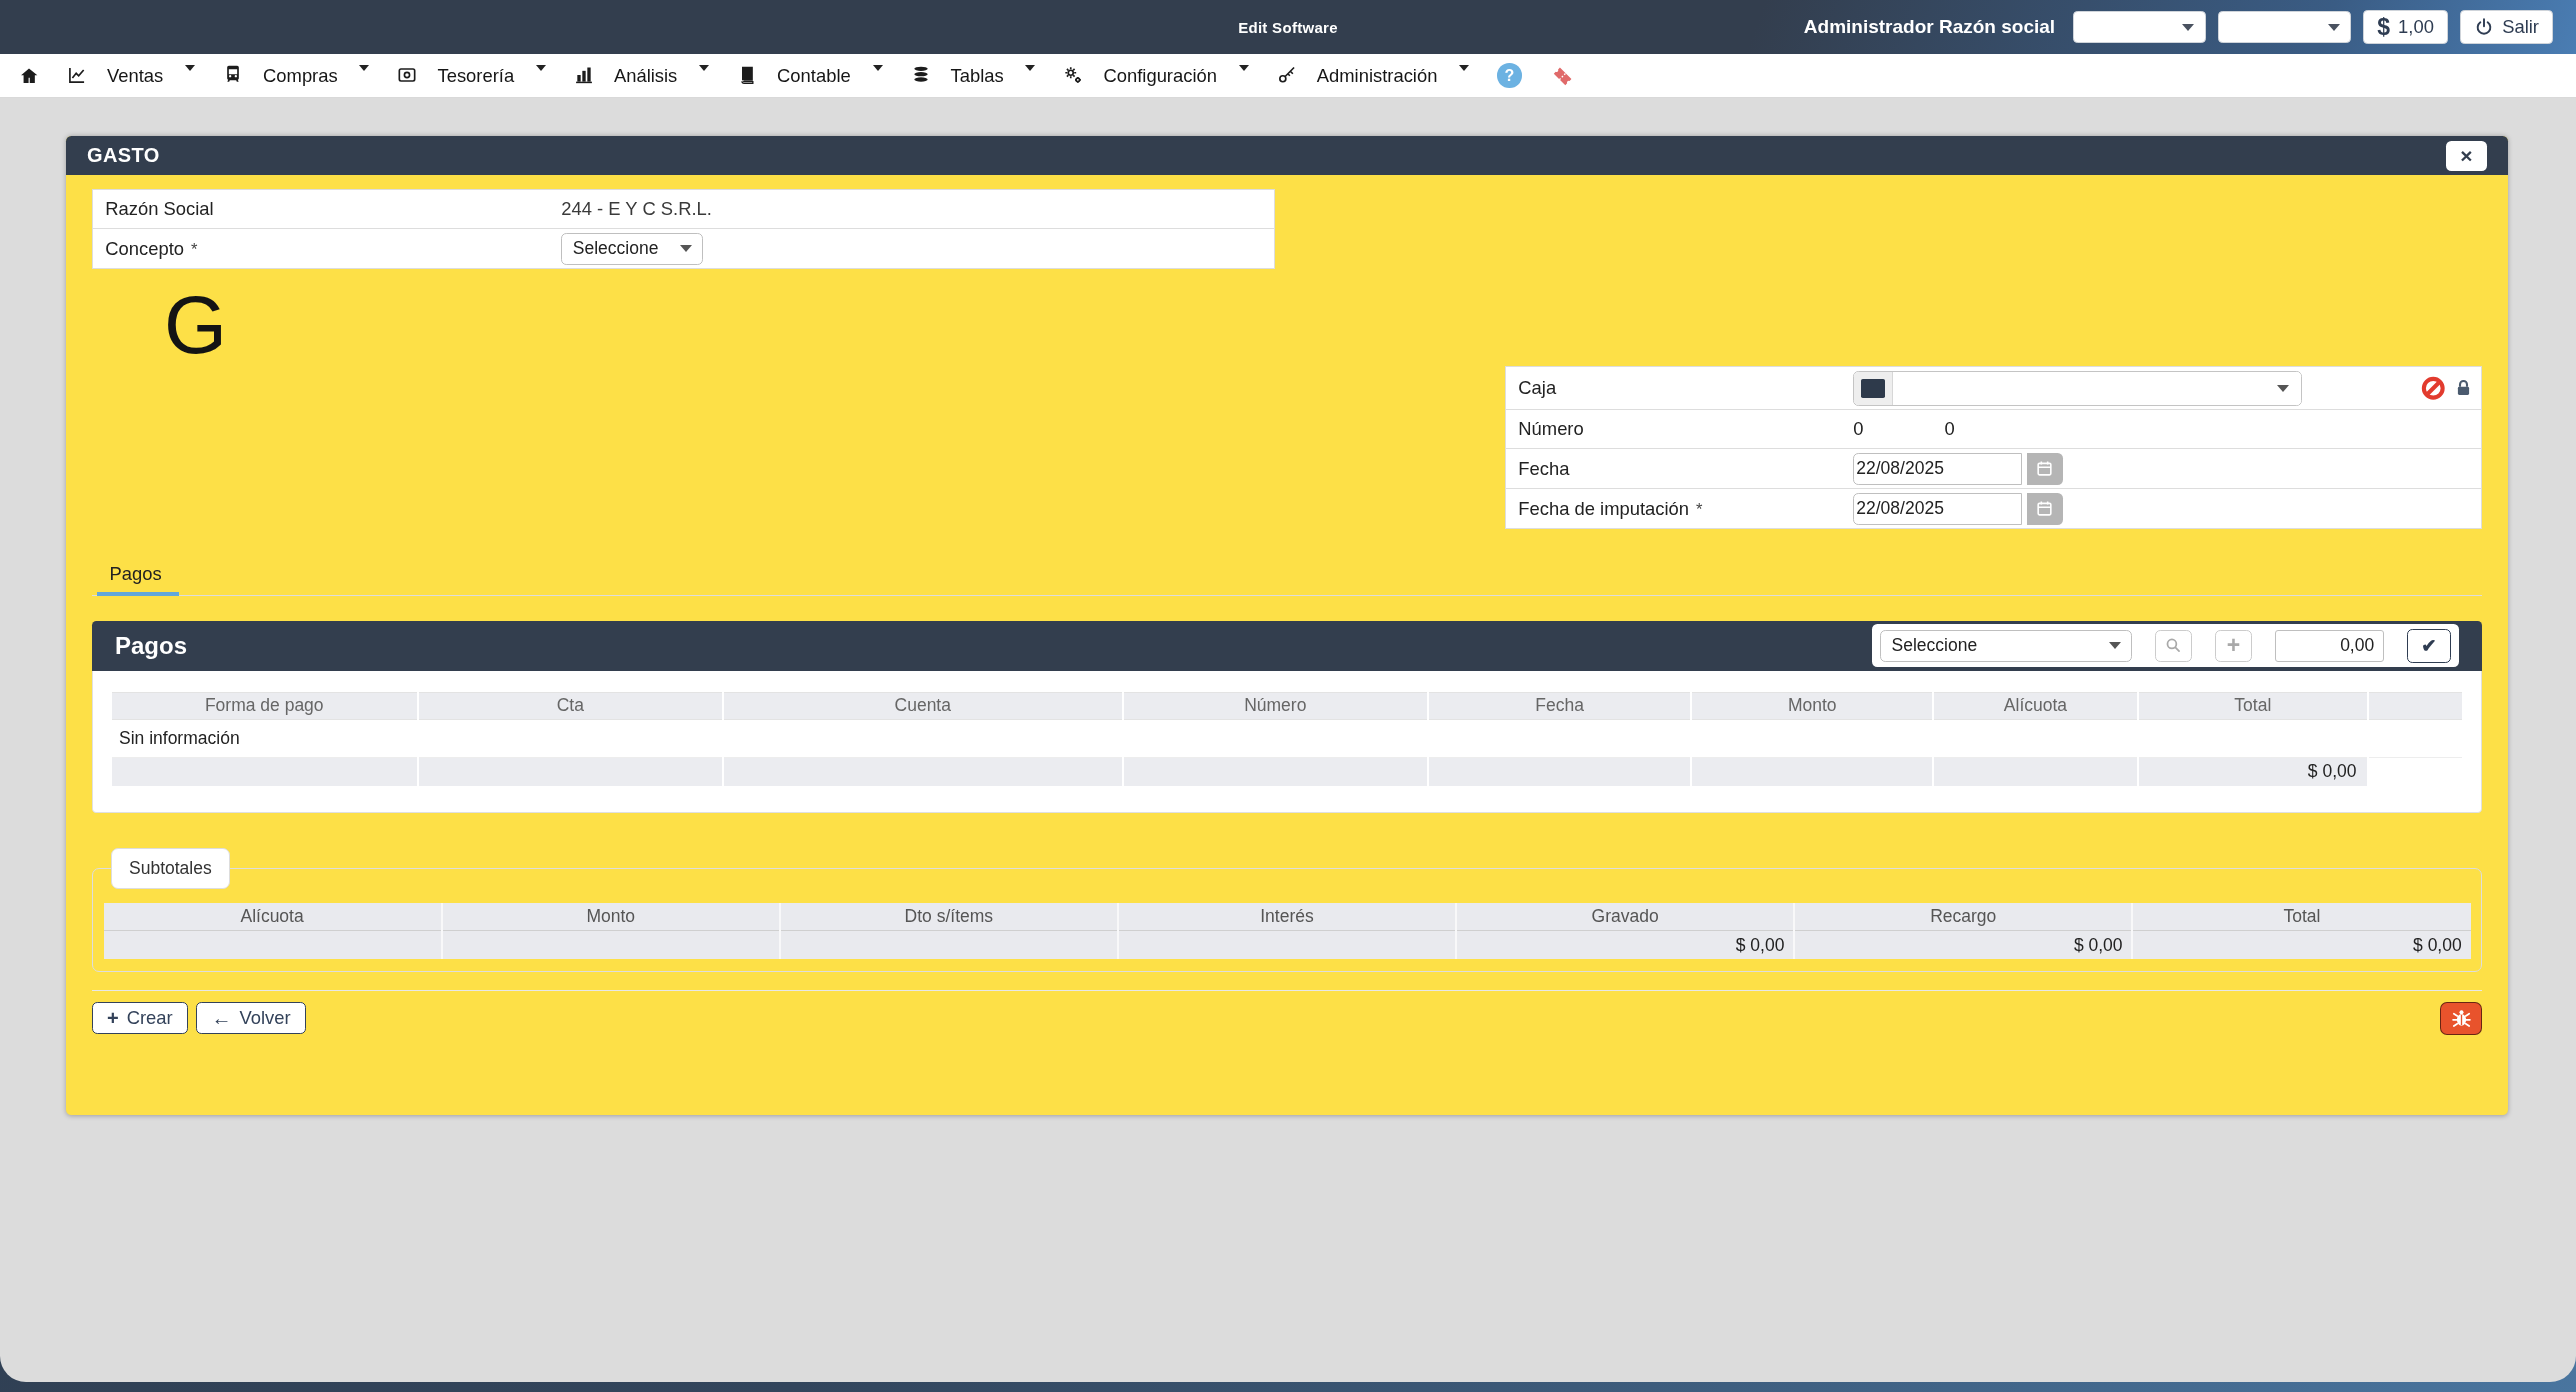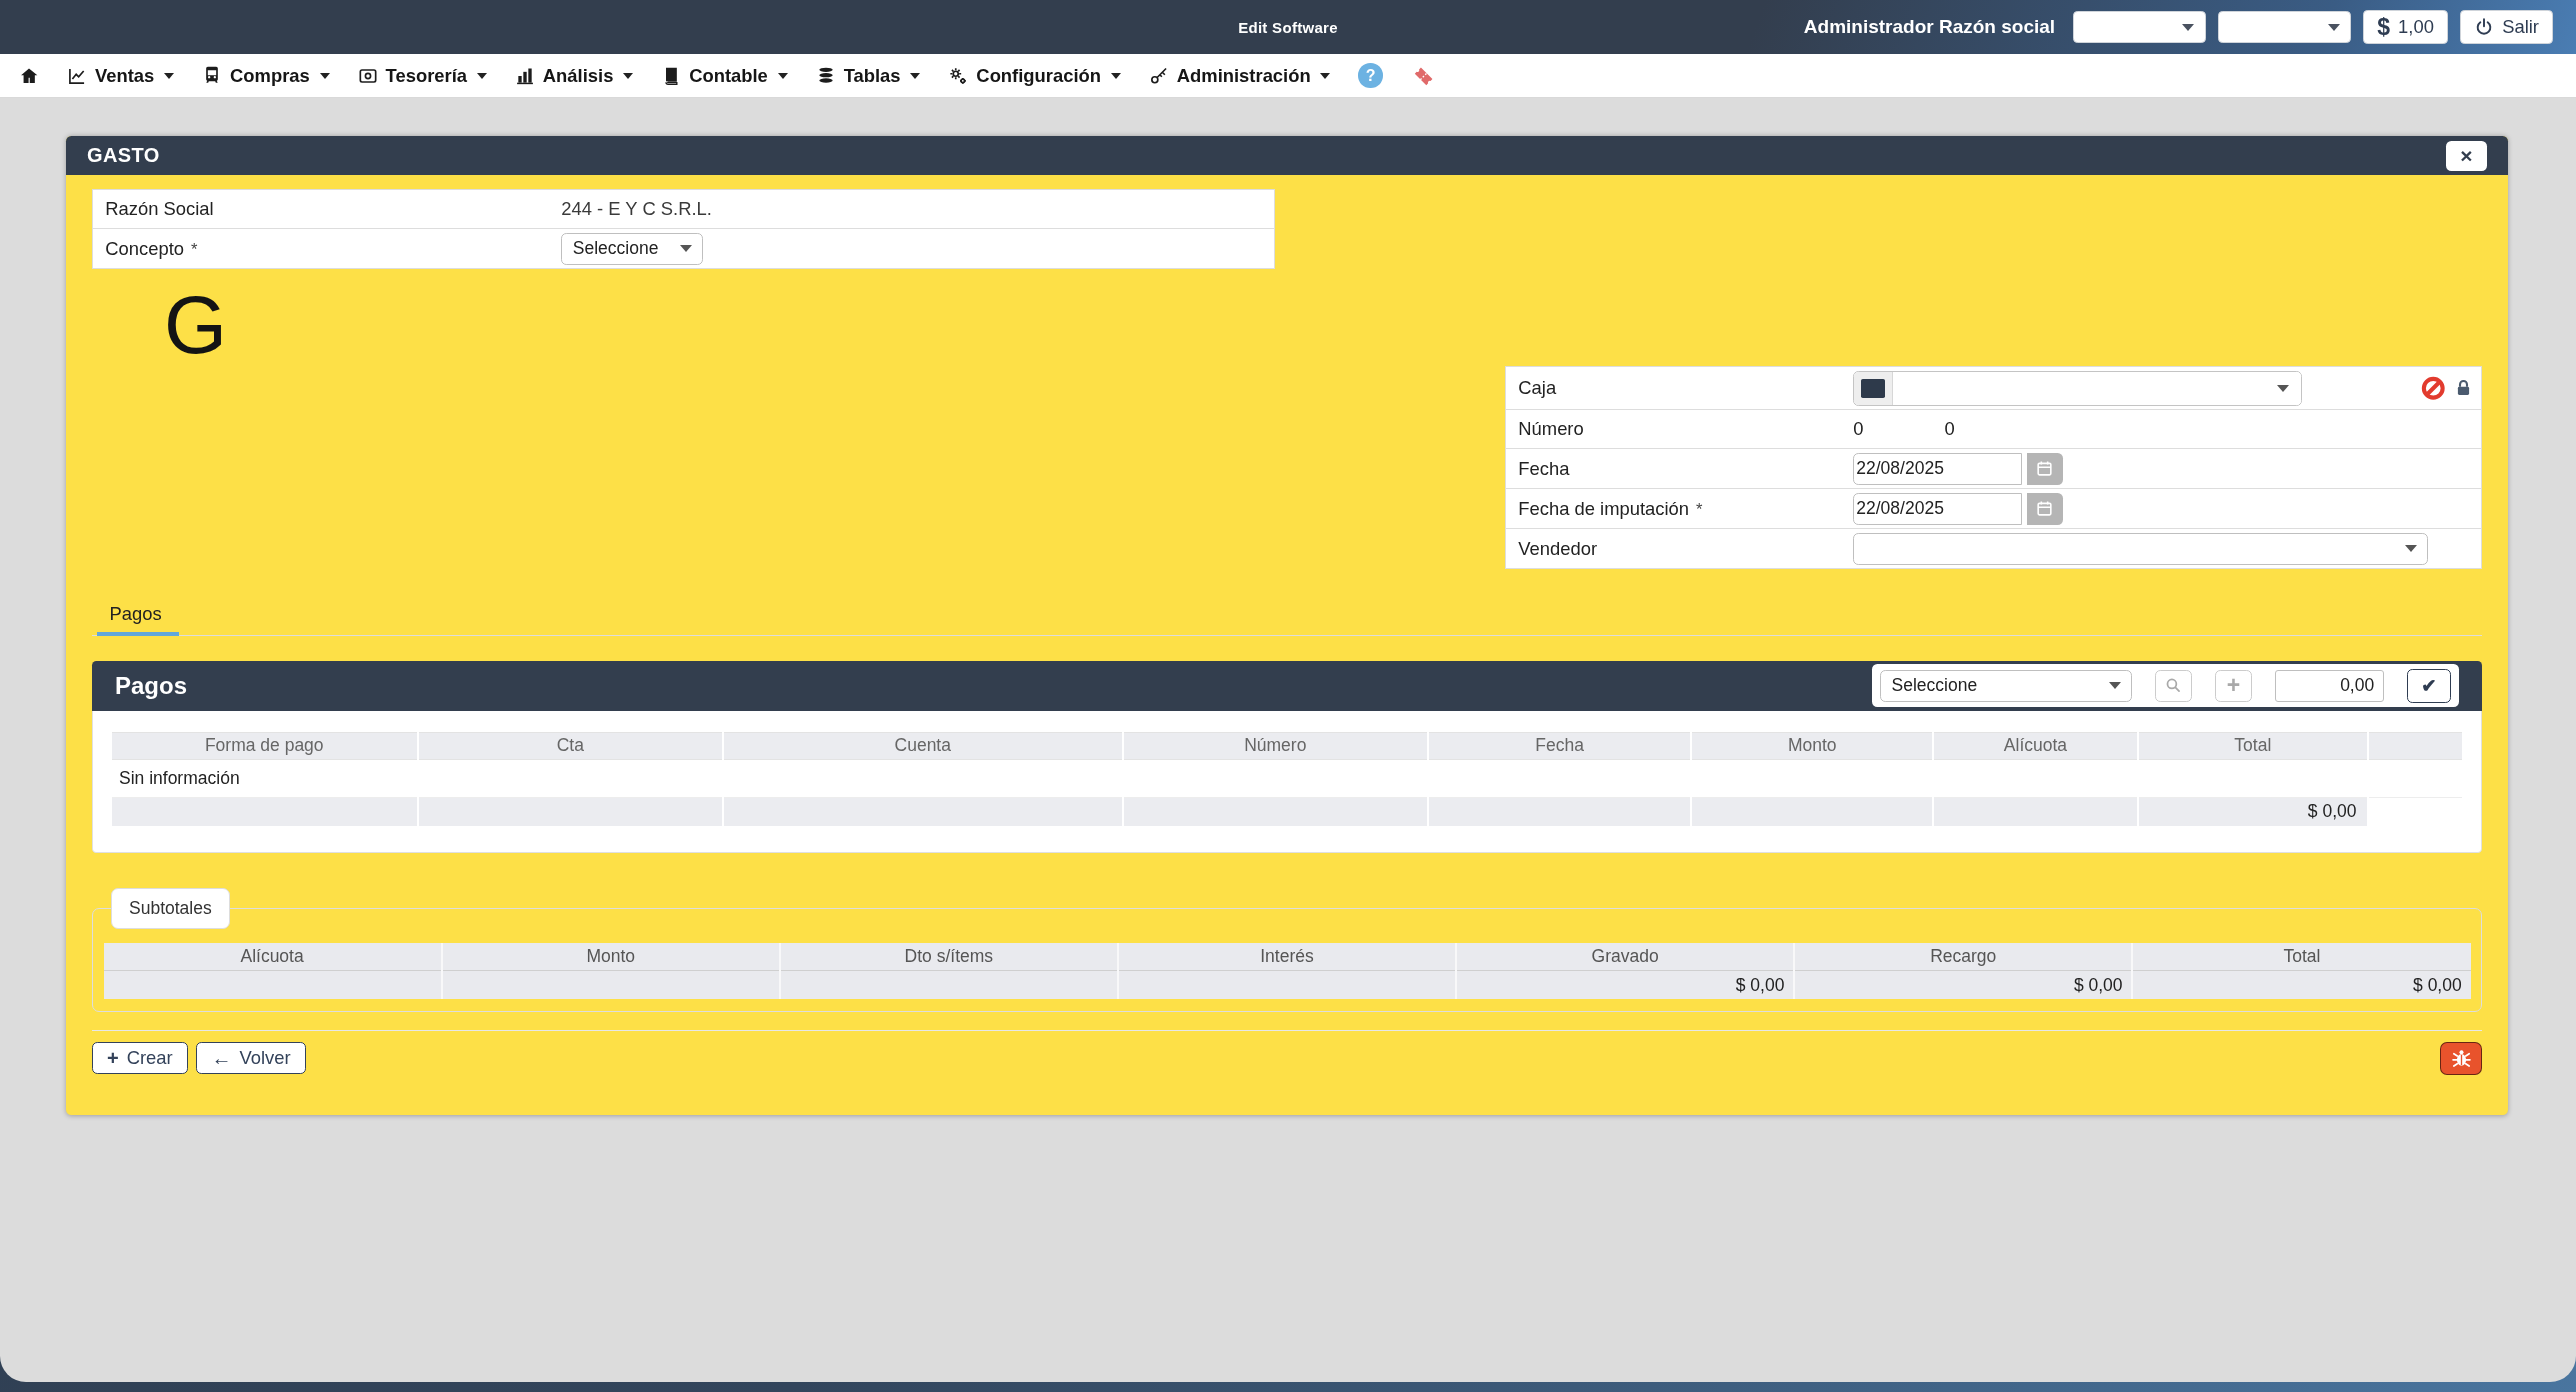--- a/index.html
+++ b/index.html
@@ -32,21 +32,21 @@
     display:flex; align-items:center; gap:8px; padding:0 13px; color:#2e3c52;
     font-size:18.4px; cursor:pointer;
   }
   .nav-btn .dollar { font-size:23px; font-weight:bold; }
 
   
   .menubar {
     height:44px; background:#fff; border-bottom:0.9px solid #d9d9d9;
     display:flex; align-items:center; gap:28px; padding:0 19px; font-size:18.4px; color:#161616;
   }
-  .menu-item { display:flex; align-items:center; gap:8px; cursor:pointer; white-space:nowrap;font-weight:bold; }
+  .menu-item { display:flex; gap:20px; cursor:pointer; white-space:nowrap; }
   .menu-item .mcaret { width:0;height:0;border-left:5.3px solid transparent;border-right:5.3px solid transparent;border-top:6.1px solid #222; margin-left:1.8px;}
   .micon { width:20px; height:20px; display:block; }
   .help-badge {
     width:24.5px; height:24.5px; border-radius:50%; background:#6cb2e2; color:#fff;
     display:flex; align-items:center; justify-content:center; font-size:16px; font-weight:bold; cursor:pointer;
   }
   .ticket-wrap { width:26px; height:26px; cursor:pointer; }
 
   
   .main {
@@ -391,26 +391,20 @@
           </div>
           <div class="frow">
             <span class="flabel"><span>Fecha de imputación</span><span class="req">*</span></span>
             <input class="date-input" value="22/08/2025" style="">
             <button class="date-btn">
               <svg width="19" height="19" viewBox="0 0 24 24">
                   <rect x="4" y="5.5" width="16" height="14.5" rx="1.6" fill="none" stroke="#fff" stroke-width="2"></rect>
                   <path d="M8 3v4M16 3v4M4 10.5h16" stroke="#fff" stroke-width="2"></path>
                 </svg>
             </button>
-          </div>
-          <div class="frow">
-            <span class="flabel">Vendedor</span>
-            <div class="sel sel-vendedor">
-                <span class="caret"></span>
-              </div>
           </div>
         </div>
       </div>
 
       <div class="tabs">
         <span class="tab">Pagos</span>
       </div>
 
       <div class="panel">
         <div class="panel-header">

